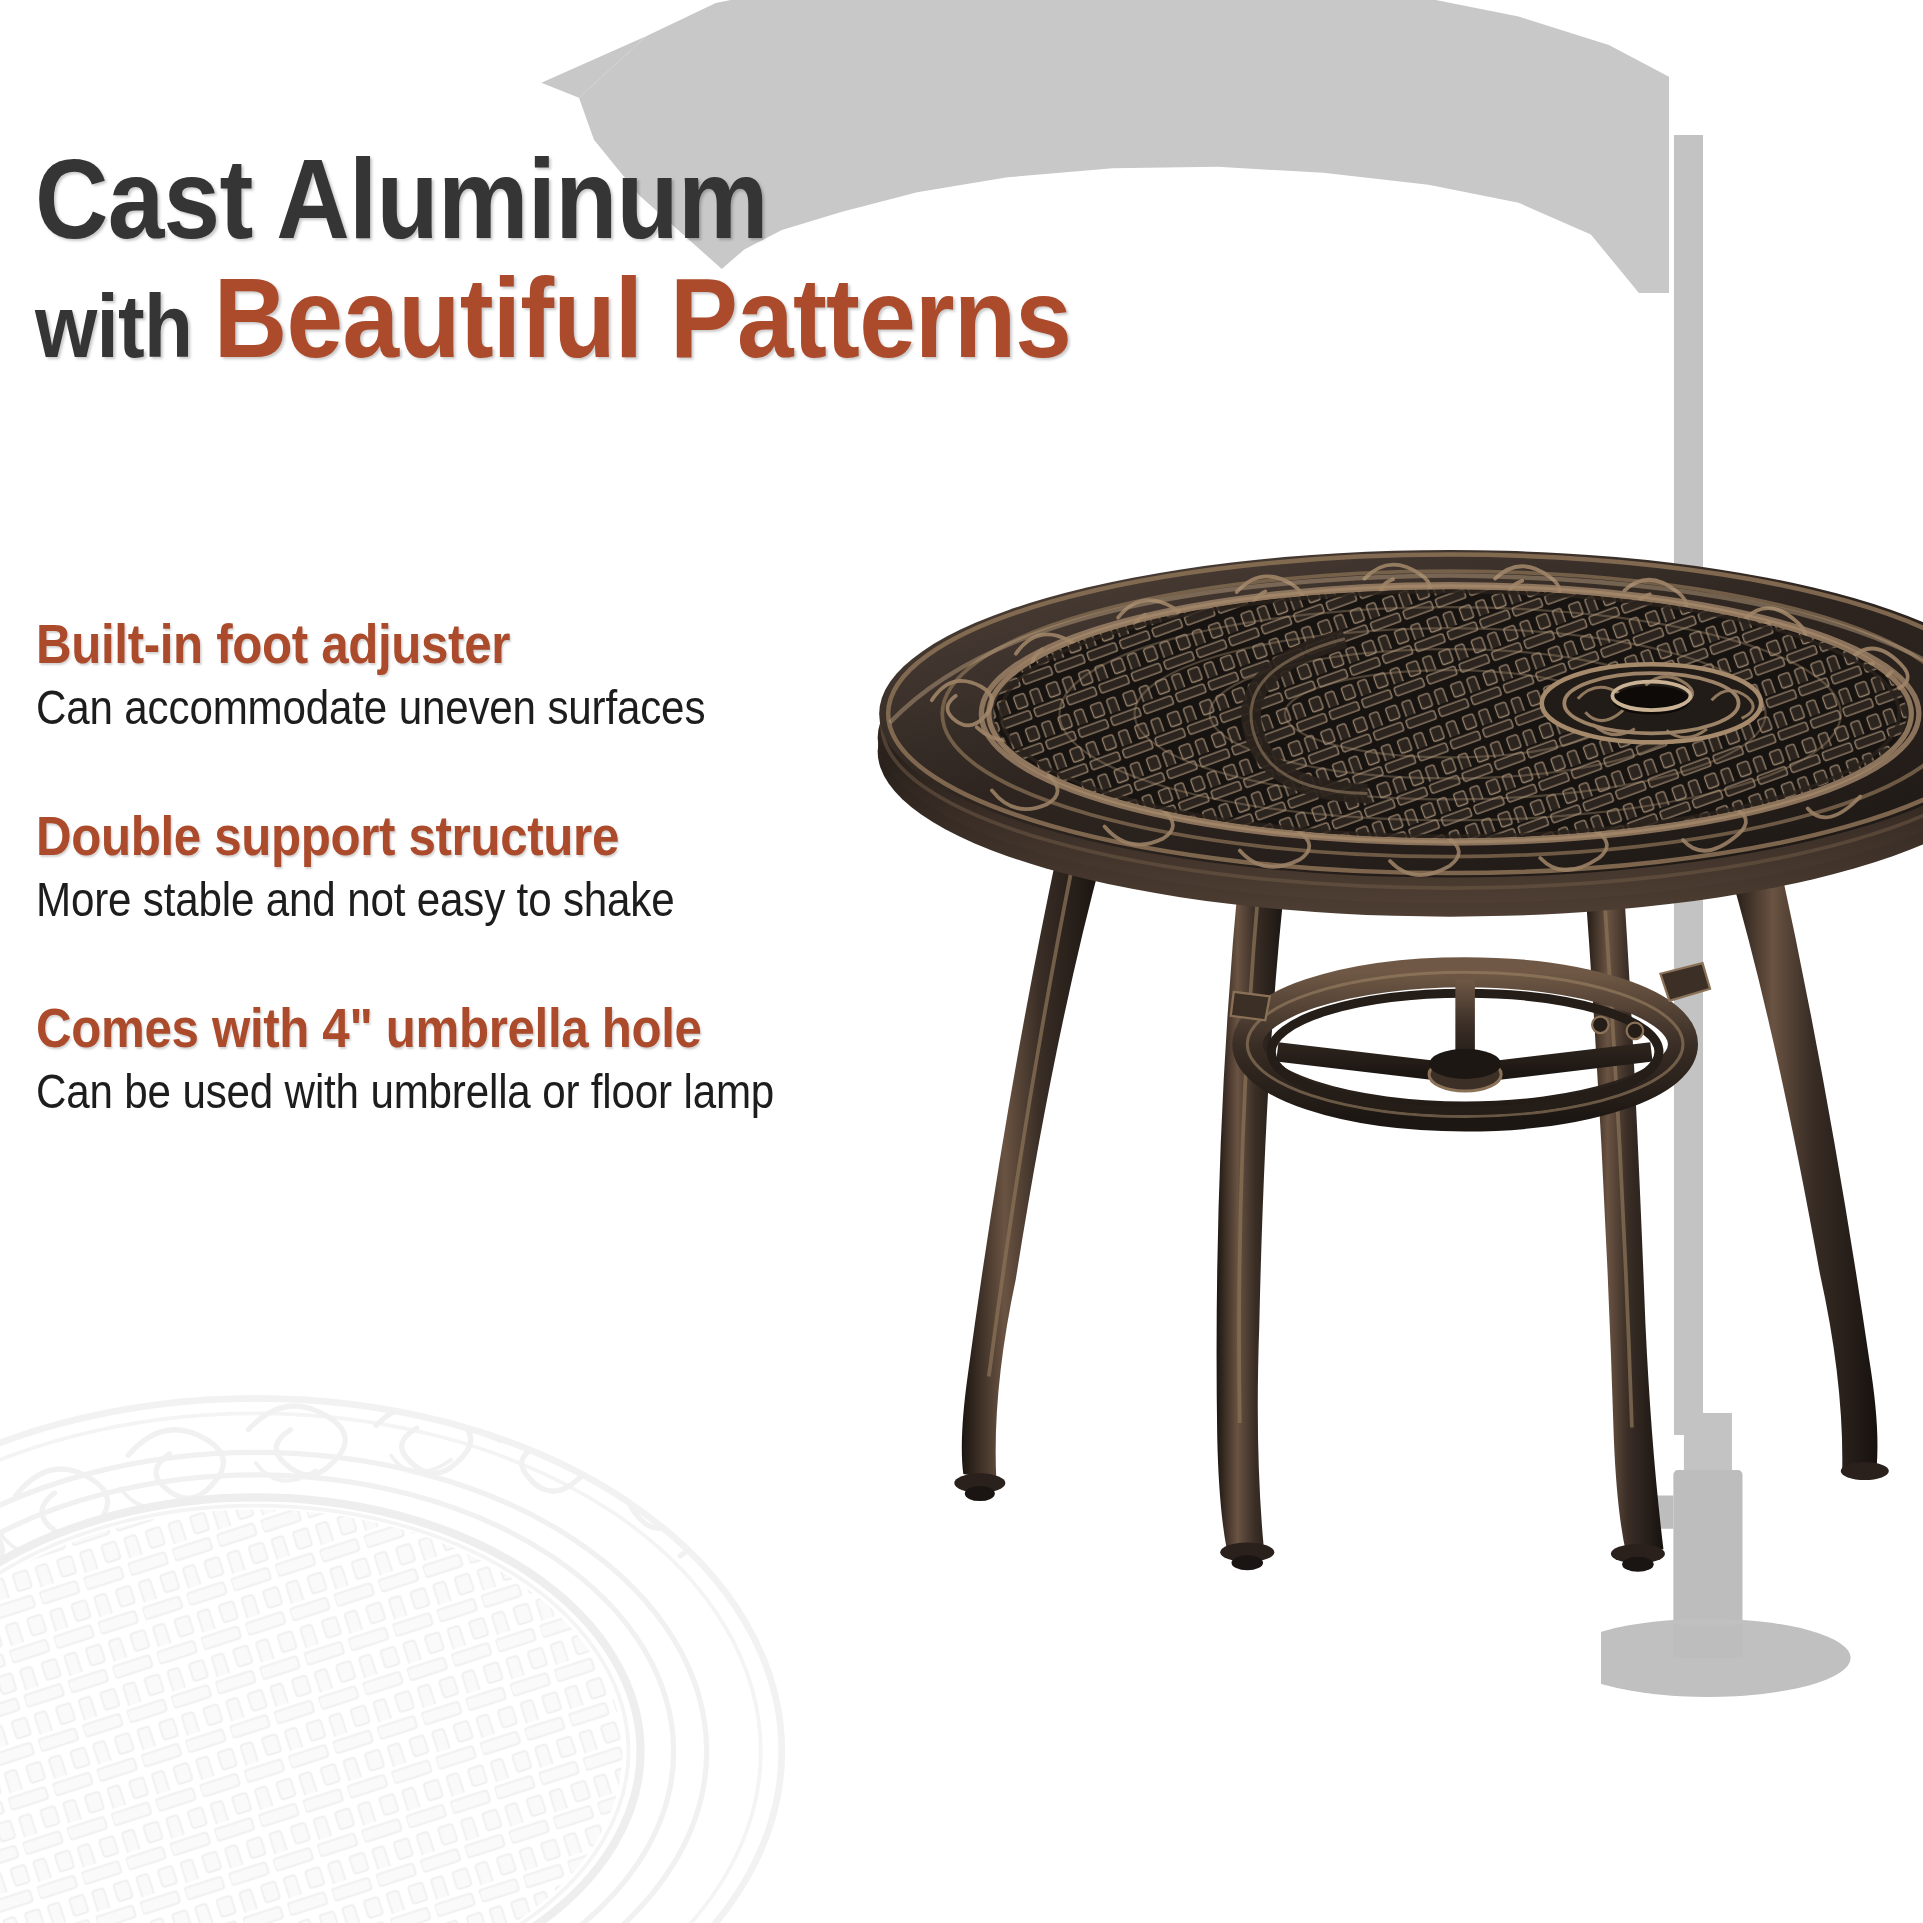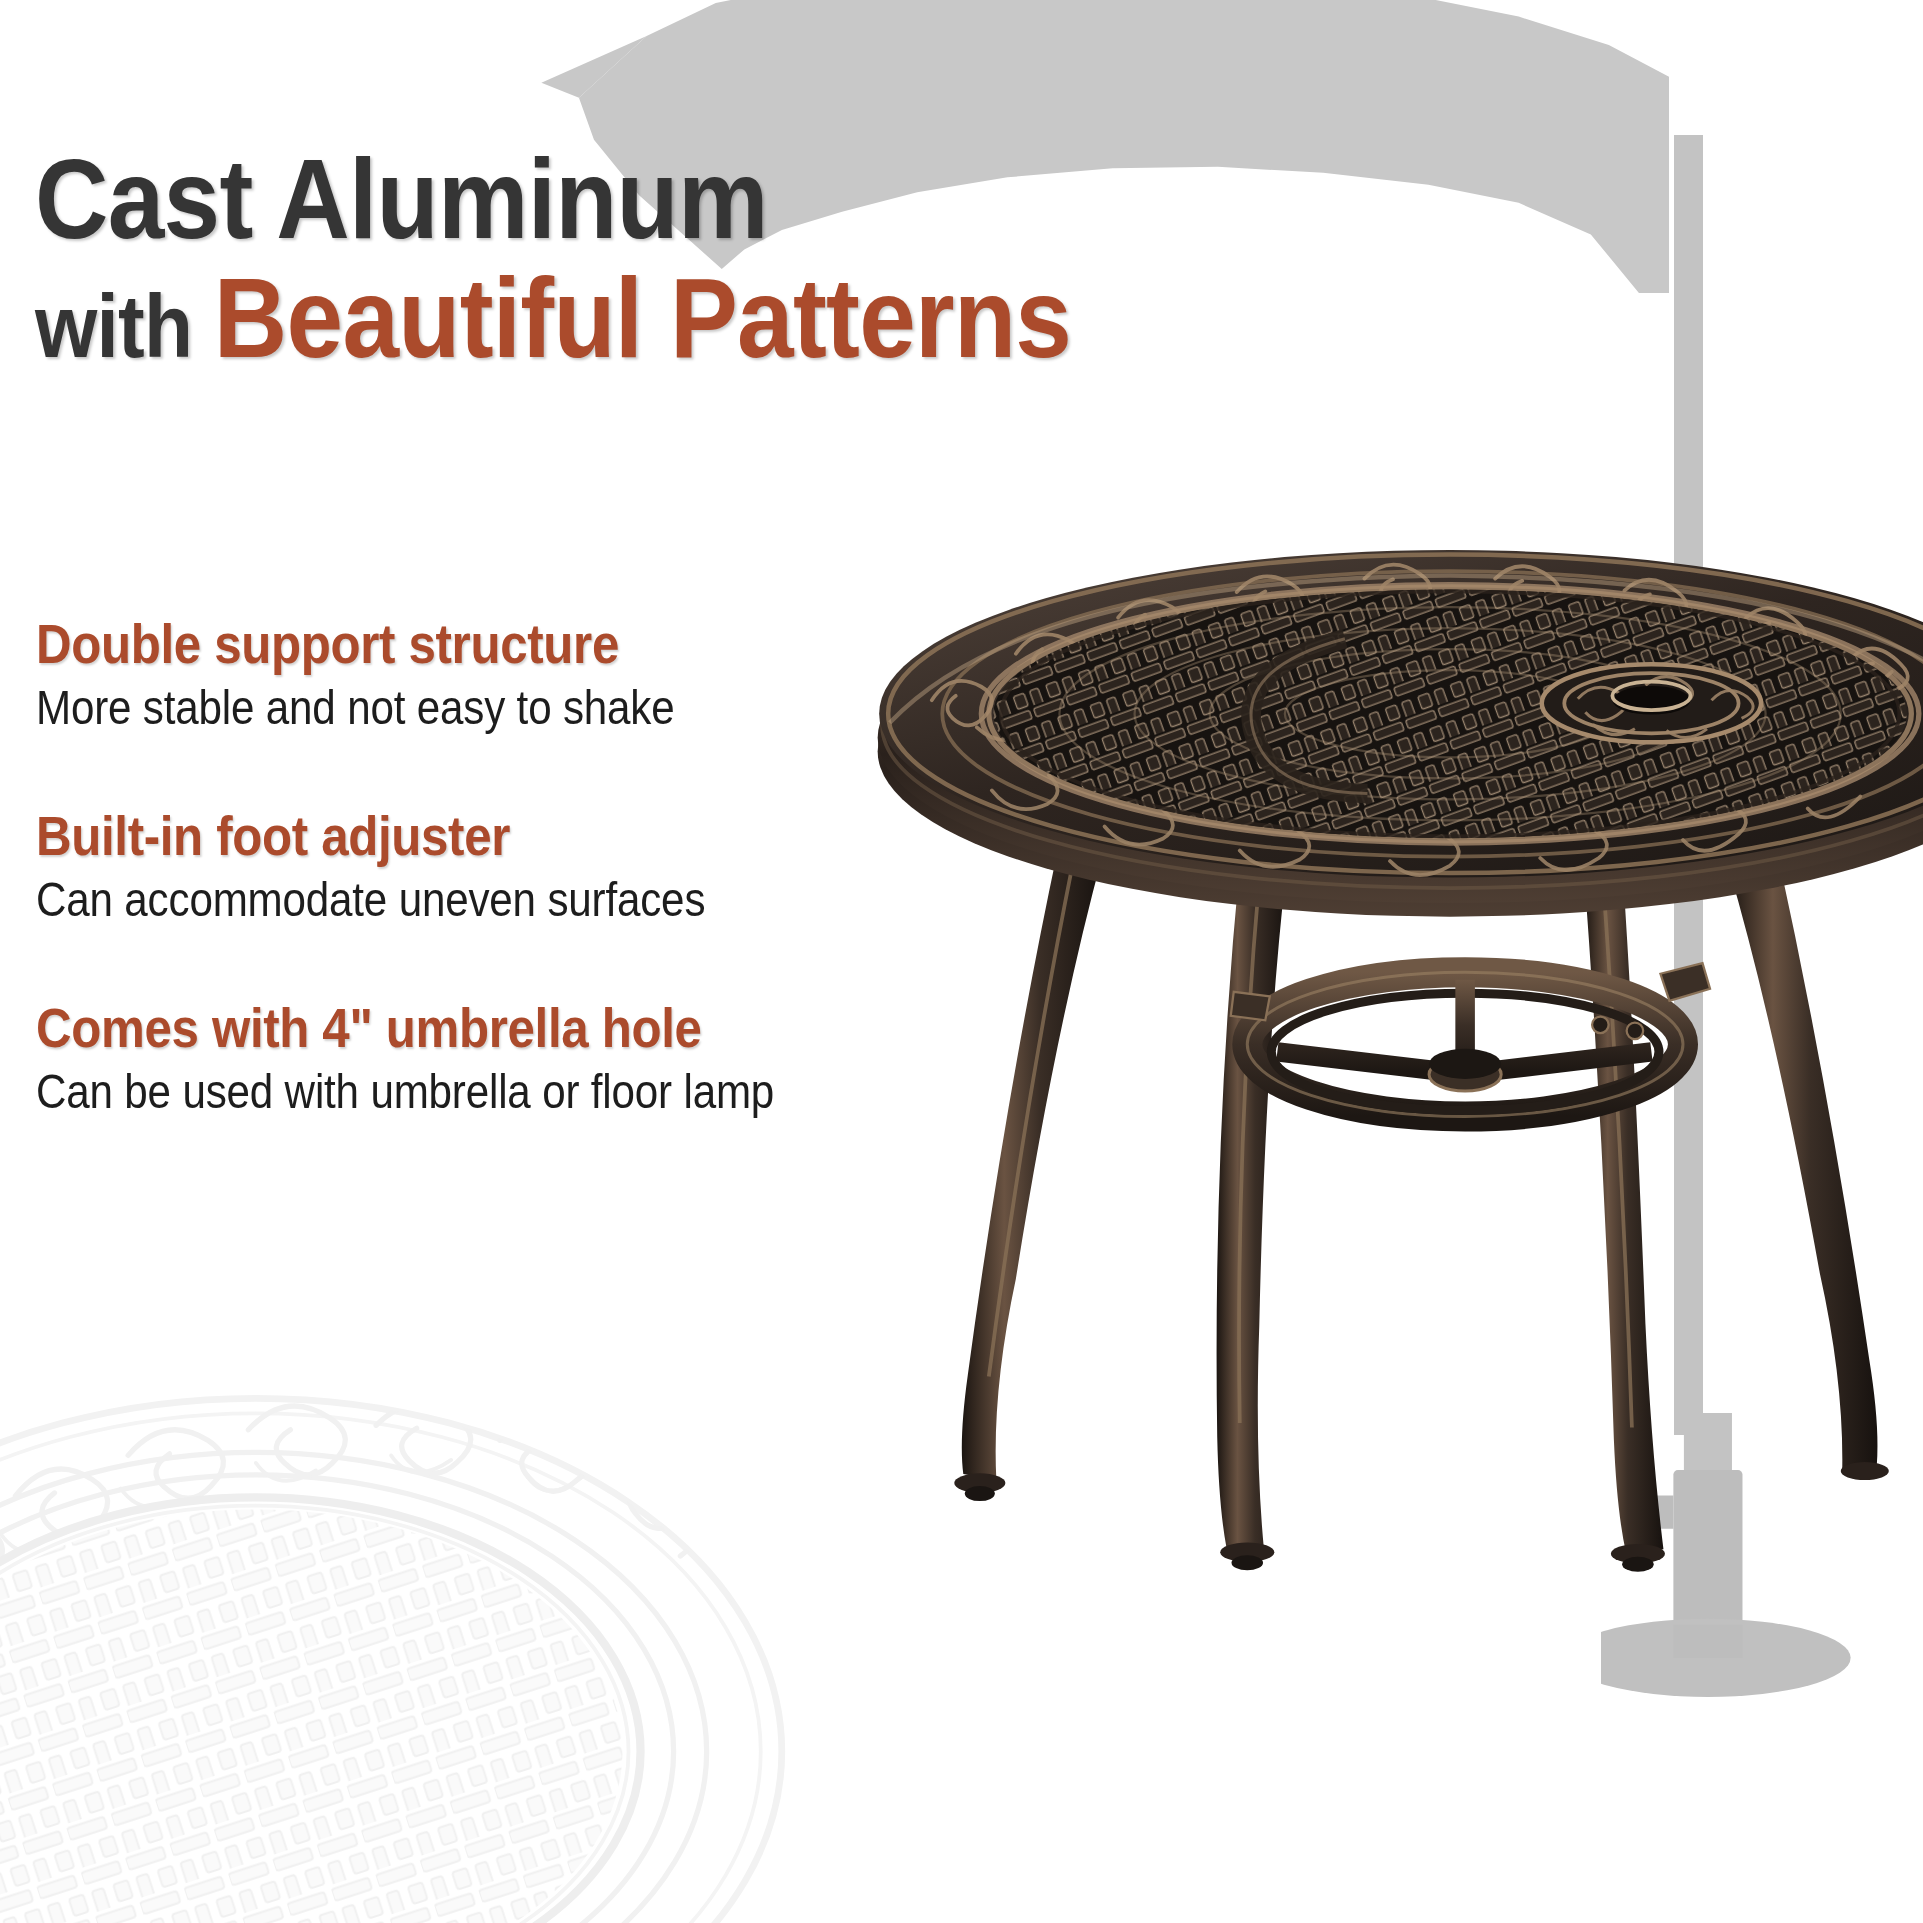--- a/index.html
+++ b/index.html
@@ -383,27 +383,27 @@
   <div class="headline">
     <div class="headline-line hl-1">Cast Aluminum</div>
     <div class="headline-line hl-2">
       <span class="hl-with">with </span><span class="hl-accent">Beautiful Patterns</span>
     </div>
   </div>
 
   <div class="features">
 
     <div class="feature-block">
+      <div class="feature-title">Built-in foot adjuster</div>
+      <div class="feature-sub">Can accommodate uneven surfaces</div>
+    </div>
+
+    <div class="feature-block">
       <div class="feature-title">Double support structure</div>
       <div class="feature-sub">More stable and not easy to shake</div>
-    </div>
-
-    <div class="feature-block">
-      <div class="feature-title">Built-in foot adjuster</div>
-      <div class="feature-sub">Can accommodate uneven surfaces</div>
     </div>
 
     <div class="feature-block">
       <div class="feature-title">Comes with 4" umbrella hole</div>
       <div class="feature-sub">Can be used with umbrella or floor lamp</div>
     </div>
 
   </div>
 
 </div>

